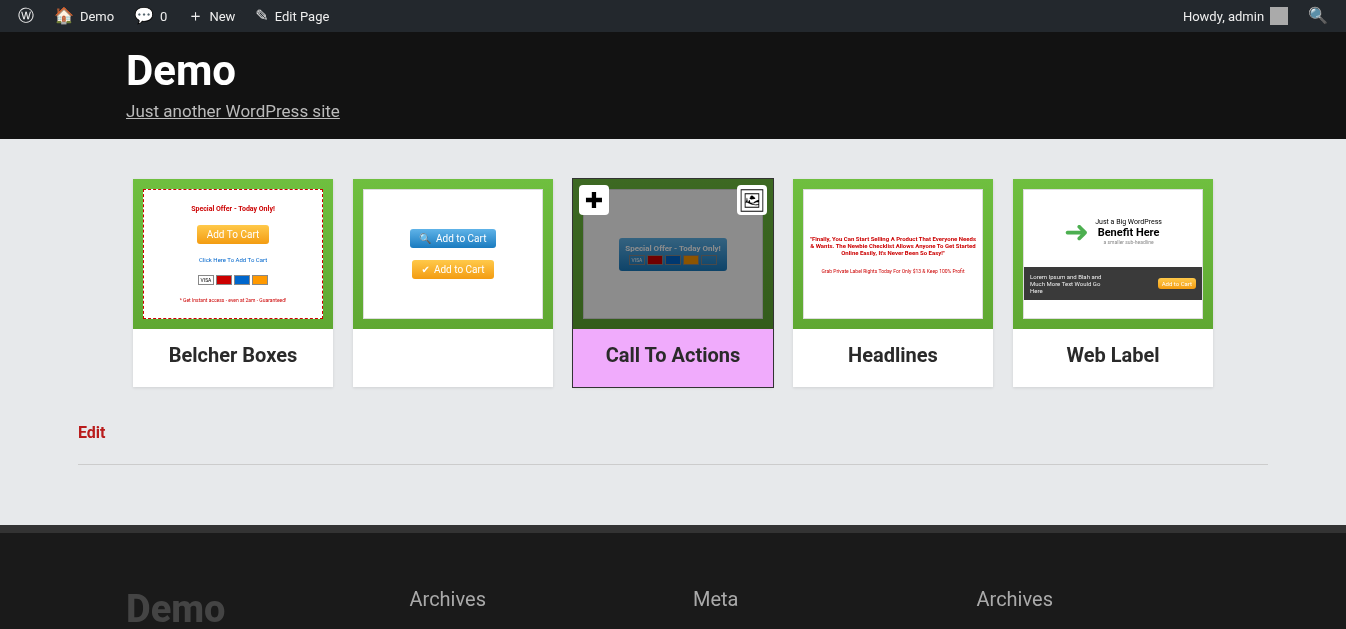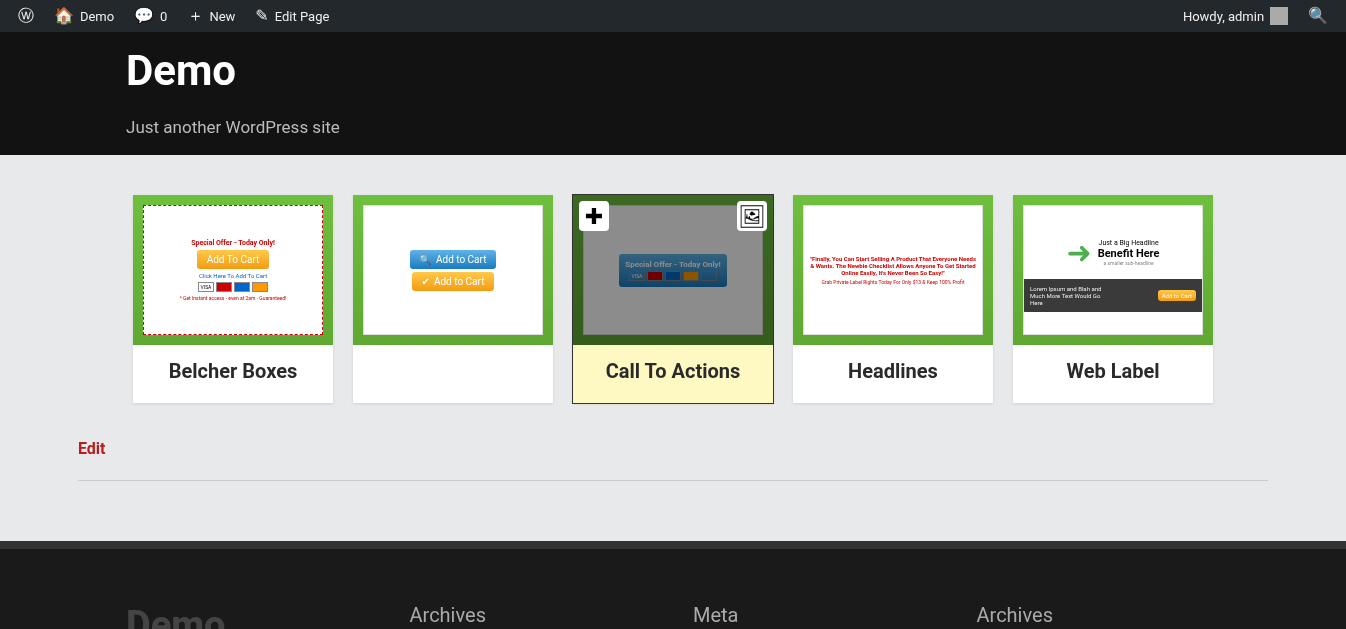--- a/index.html
+++ b/index.html
@@ -9,35 +9,35 @@
   .admin-bar { background: #23282d; height: 32px; display: flex; align-items: center; justify-content: space-between; color: #eee; font-size: 13px; padding: 0 8px; }
   .admin-left, .admin-right { display: flex; align-items: center; gap: 0; }
   .admin-item { display: flex; align-items: center; gap: 6px; padding: 0 10px; cursor: pointer; height: 32px; }
   .admin-icon { font-size: 16px; line-height: 1; }
   .avatar { width: 18px; height: 18px; background: #aaa; display: inline-block; }
 
   
   .site-header { background: #121212; color: #fff; padding: 14px 0 18px; }
   .header-inner { max-width: 1250px; margin: 0 auto; padding: 0 78px; display: flex; align-items: flex-start; justify-content: space-between; }
   .site-title { font-size: 42px; font-weight: 700; letter-spacing: 0; }
-  .site-desc { color: #bbb; font-size: 17px; margin-top: 22px; }
+  .site-desc { color: #bbb; font-size: 17px; margin-top: 6px; text-decoration: underline; }
   .nav { display: flex; gap: 0; margin-top: 12px; }
   .nav-item { padding: 10px 14px; font-size: 17px; color: #fff; cursor: pointer; }
   .nav-item.active { background: #000; }
 
   
   .content { padding: 40px 78px 60px; }
   .cards { display: flex; gap: 20px; justify-content: center; }
   .card { width: 200px; background: #fff; box-shadow: 0 1px 3px rgba(0,0,0,0.1); cursor: pointer; position: relative; }
   .card-img { height: 150px; background: linear-gradient(180deg,#6fbf3f,#5fa832); padding: 10px; display: flex; align-items: center; justify-content: center; position: relative; }
-  .card-img-inner { background: #fff; width: 100%; height: 100%; display: flex; flex-direction: column; align-items: center; justify-content: center; font-size: 9px; padding: 6px; gap: 3px; border: 1px solid #ddd; }
+  .card-img-inner { background: #fff; width: 100%; height: 100%; display: flex; flex-direction: column; align-items: center; justify-content: center; font-size: 9px; padding: 6px; gap: 12px; border: 1px solid #ddd; }
   .card-label { text-align: center; padding: 14px 8px 20px; font-size: 20px; font-weight: 700; color: #2a2a2a; }
   .card.selected { outline: 1px solid #333; }
   .card.selected .overlay { position: absolute; inset: 0; background: rgba(0,0,0,0.45); }
-  .card.selected .card-label { background: #fef9c3; }
+  .card.selected .card-label { background: #f0abfc; }
   .ctrl-ic { position: absolute; width: 30px; height: 30px; background: #fff; border-radius: 4px; display: flex; align-items: center; justify-content: center; font-size: 22px; z-index: 3; top: 6px; }
   .ctrl-left { left: 6px; }
   .ctrl-right { right: 6px; }
 
   
   .btn-mock { padding: 4px 10px; border-radius: 3px; font-size: 10px; color: #fff; display: flex; align-items: center; gap: 4px; }
   .blue { background: linear-gradient(#5fb3e8,#1a7bbf); }
   .orange { background: linear-gradient(#ffc94a,#f39c12); }
   .red-t { color: #c00; font-weight: 700; font-size: 7px; text-align: center; }
   .cc { display: flex; gap: 2px; }
@@ -168,21 +168,21 @@
       </div>
       <div class="card-label">Headlines</div>
     </div>
 
     <div class="card">
       <div class="card-img">
         <div class="card-img-inner" style="padding:0">
           <div style="display:flex;align-items:center;gap:6px;padding:6px">
             <span class="arrow-ic">➜</span>
             <div style="text-align:center">
-              <div style="font-size:7px">Just a Big Headline</div>
+              <div style="font-size:7px">Just a Big WordPress</div>
               <div style="font-size:11px;font-weight:700">Benefit Here</div>
               <div style="font-size:5px;color:#888">a smaller sub-headline</div>
             </div>
           </div>
           <div class="wb">
             <span style="max-width:80px">Lorem Ipsum and Blah and Much More Text Would Go Here</span>
             <span class="btn-mock orange" style="font-size:6px;padding:2px 4px">Add to Cart</span>
           </div>
         </div>
       </div>

